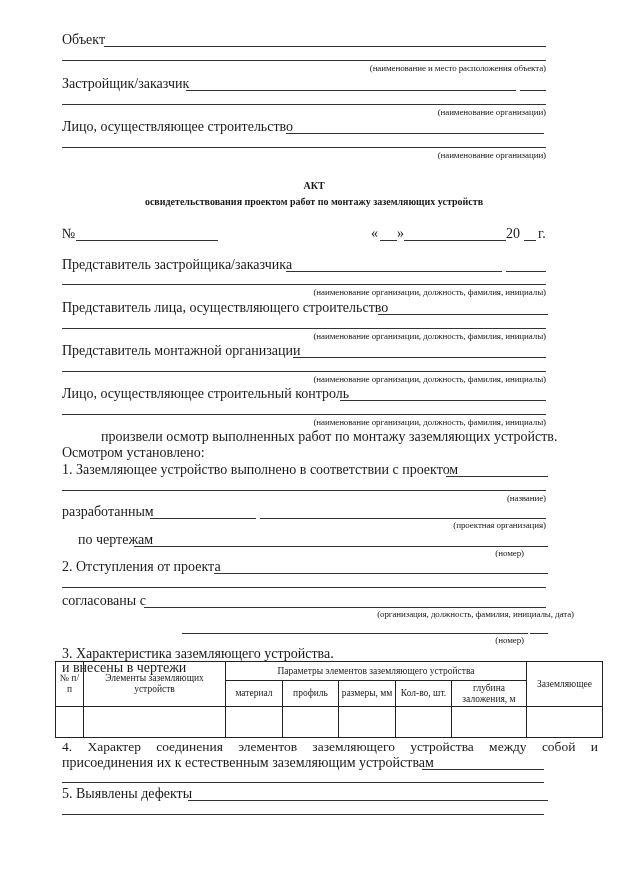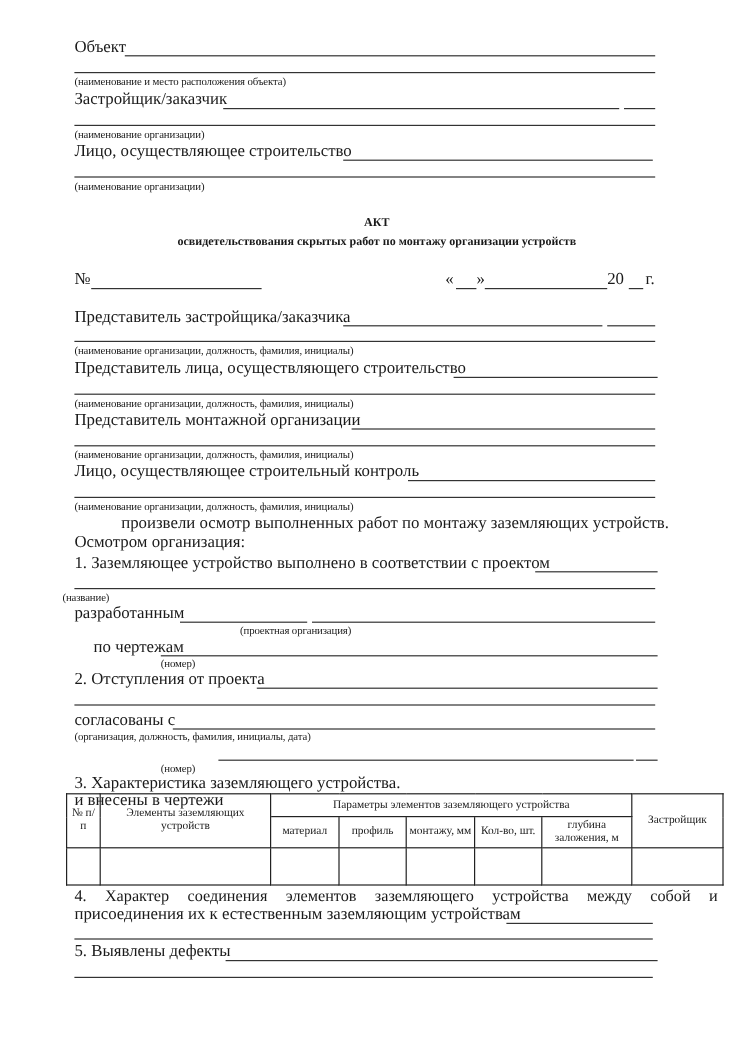--- a/index.html
+++ b/index.html
@@ -1,19 +1,19 @@
 <!DOCTYPE html>
 <html><head>
 <meta charset="utf-8">
 <style>
   html, body { margin: 0; padding: 0; background: #ffffff; }
   body { width: 628px; height: 875px; position: relative; overflow: hidden;
          font-family: "Liberation Serif", "DejaVu Serif", serif; color: #1a1a1a; }
   .t { position: absolute; white-space: nowrap; font-size: 14px; line-height: 16px; }
-  .cap { position: absolute; white-space: nowrap; font-size: 9px; line-height: 11px; text-align: left; letter-spacing: -0.1px; }
+  .cap { position: absolute; white-space: nowrap; font-size: 9px; line-height: 11px; text-align: right; letter-spacing: -0.1px; }
   .ln { position: absolute; height: 0; border-top: 1px solid #333; }
   .ttl { position: absolute; left: 0; width: 628px; text-align: center; font-weight: bold; font-size: 10px; }
   table.grid { position: absolute; left: 55px; top: 661px; width: 547px; border-collapse: collapse; table-layout: fixed; }
   table.grid td { border: 1.5px solid #222; font-size: 9.5px; line-height: 11px; text-align: center; vertical-align: middle; padding: 1px 2px; color: #222; }
   .jt { position: absolute; left: 62px; width: 536px; font-size: 13.5px; line-height: 16px; text-align: justify; text-align-last: justify; white-space: nowrap; }
   .jt span { display: inline-block; }
 </style>
 </head>
 <body>
 
@@ -27,21 +27,21 @@
 <div class="ln" style="left:520px; top:90px; width:26px;"></div>
 <div class="ln" style="left:62px; top:104px; width:484px;"></div>
 <div class="cap" style="left:62px; top:107px; width:484px;">(наименование организации)</div>
 
 <div class="t" style="left:62px; top:119px;">Лицо, осуществляющее строительство</div>
 <div class="ln" style="left:286px; top:133px; width:258px;"></div>
 <div class="ln" style="left:62px; top:147px; width:484px;"></div>
 <div class="cap" style="left:62px; top:150px; width:484px;">(наименование организации)</div>
 
 <div class="ttl" style="top:180px;">АКТ</div>
-<div class="ttl" style="top:196px;">освидетельствования скрытых работ по монтажу организации устройств</div>
+<div class="ttl" style="top:196px;">освидетельствования проектом работ по монтажу заземляющих устройств</div>
 
 <div class="t" style="left:62px; top:226px;">№</div>
 <div class="ln" style="left:76px; top:240px; width:142px;"></div>
 
 <div class="t" style="left:371px; top:226px;">«</div>
 <div class="ln" style="left:380px; top:240px; width:17px;"></div>
 <div class="t" style="left:397px; top:226px;">»</div>
 <div class="ln" style="left:404px; top:240px; width:102px;"></div>
 <div class="t" style="left:506px; top:226px;">20</div>
 <div class="ln" style="left:524px; top:240px; width:12px;"></div>
@@ -62,26 +62,26 @@
 <div class="ln" style="left:293px; top:357px; width:253px;"></div>
 <div class="ln" style="left:62px; top:371px; width:484px;"></div>
 <div class="cap" style="left:62px; top:374px; width:484px;">(наименование организации, должность, фамилия, инициалы)</div>
 
 <div class="t" style="left:62px; top:386px;">Лицо, осуществляющее строительный контроль</div>
 <div class="ln" style="left:340px; top:400px; width:206px;"></div>
 <div class="ln" style="left:62px; top:414px; width:484px;"></div>
 <div class="cap" style="left:62px; top:417px; width:484px;">(наименование организации, должность, фамилия, инициалы)</div>
 
 <div class="t" style="left:62px; top:429px;margin-left:39px;">произвели осмотр выполненных работ по монтажу заземляющих устройств.</div>
-<div class="t" style="left:62px; top:445px;">Осмотром организация:</div>
+<div class="t" style="left:62px; top:445px;">Осмотром установлено:</div>
 
 <div class="t" style="left:62px; top:462px;">1. Заземляющее устройство выполнено в соответствии с проектом</div>
 <div class="ln" style="left:446px; top:476px; width:102px;"></div>
 <div class="ln" style="left:62px; top:490px; width:484px;"></div>
-<div class="cap" style="left:52px; top:493px; width:484px;">(название)</div>
+<div class="cap" style="left:62px; top:493px; width:484px;">(название)</div>
 
 <div class="t" style="left:62px; top:504px;">разработанным</div>
 <div class="ln" style="left:150px; top:518px; width:106px;"></div>
 <div class="ln" style="left:260px; top:518px; width:286px;"></div>
 <div class="cap" style="left:200px; top:520px; width:346px;">(проектная организация)</div>
 
 <div class="t" style="left:62px; top:532px;margin-left:16px;">по чертежам</div>
 <div class="ln" style="left:134px; top:546px; width:414px;"></div>
 <div class="cap" style="left:134px; top:548px; width:390px;">(номер)</div>
 
@@ -109,26 +109,26 @@
     <col style="width:57px">
       <col style="width:56px">
       <col style="width:75px">
       <col style="width:76px">
   </colgroup>
   <tbody>
       <tr style="height:19px;">
     <td rowspan="2">№ п/п</td>
     <td rowspan="2">Элементы заземляющих устройств</td>
     <td colspan="5">Параметры элементов заземляющего устройства</td>
-    <td rowspan="2">Застройщик</td>
+    <td rowspan="2">Заземляющее</td>
   </tr>
   <tr style="height:26px;">
     <td>материал</td>
     <td>профиль</td>
-    <td>монтажу, мм</td>
+    <td>размеры, мм</td>
     <td>Кол-во, шт.</td>
     <td>глубина заложения, м</td>
   </tr>
   <tr style="height:31px;">
     <td></td>
     <td></td>
     <td></td>
     <td></td>
     <td></td>
     <td></td>

